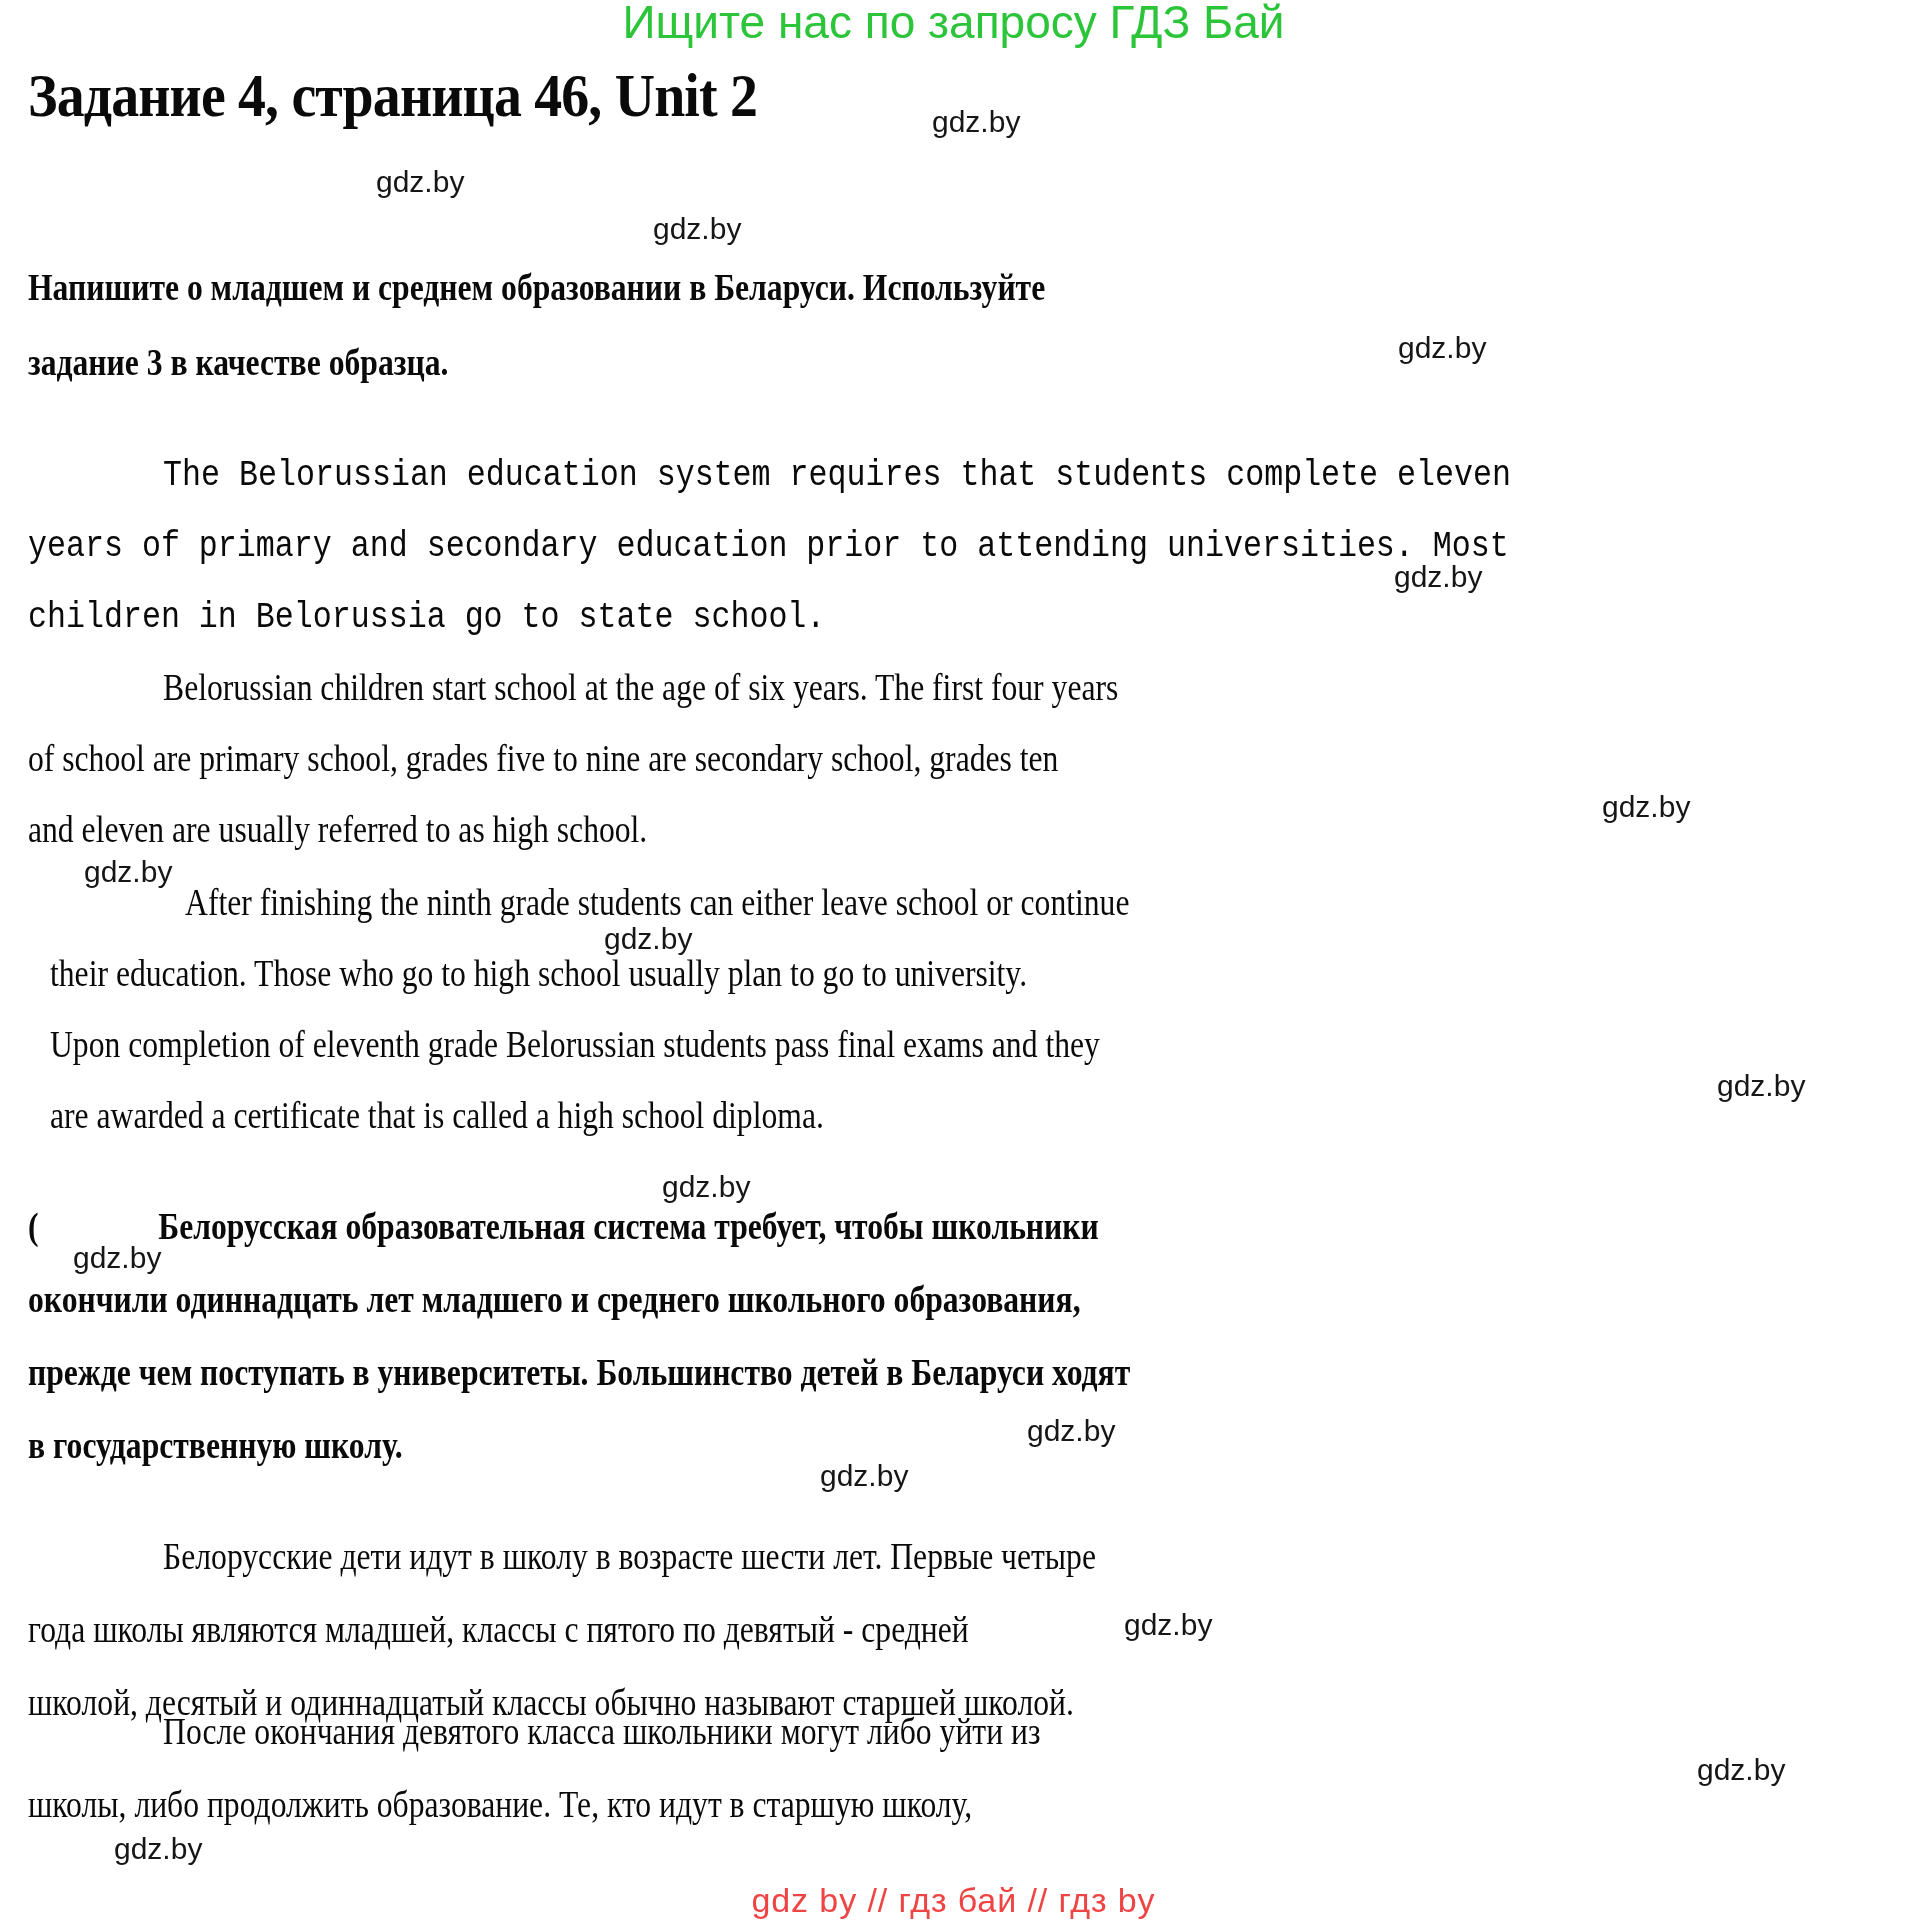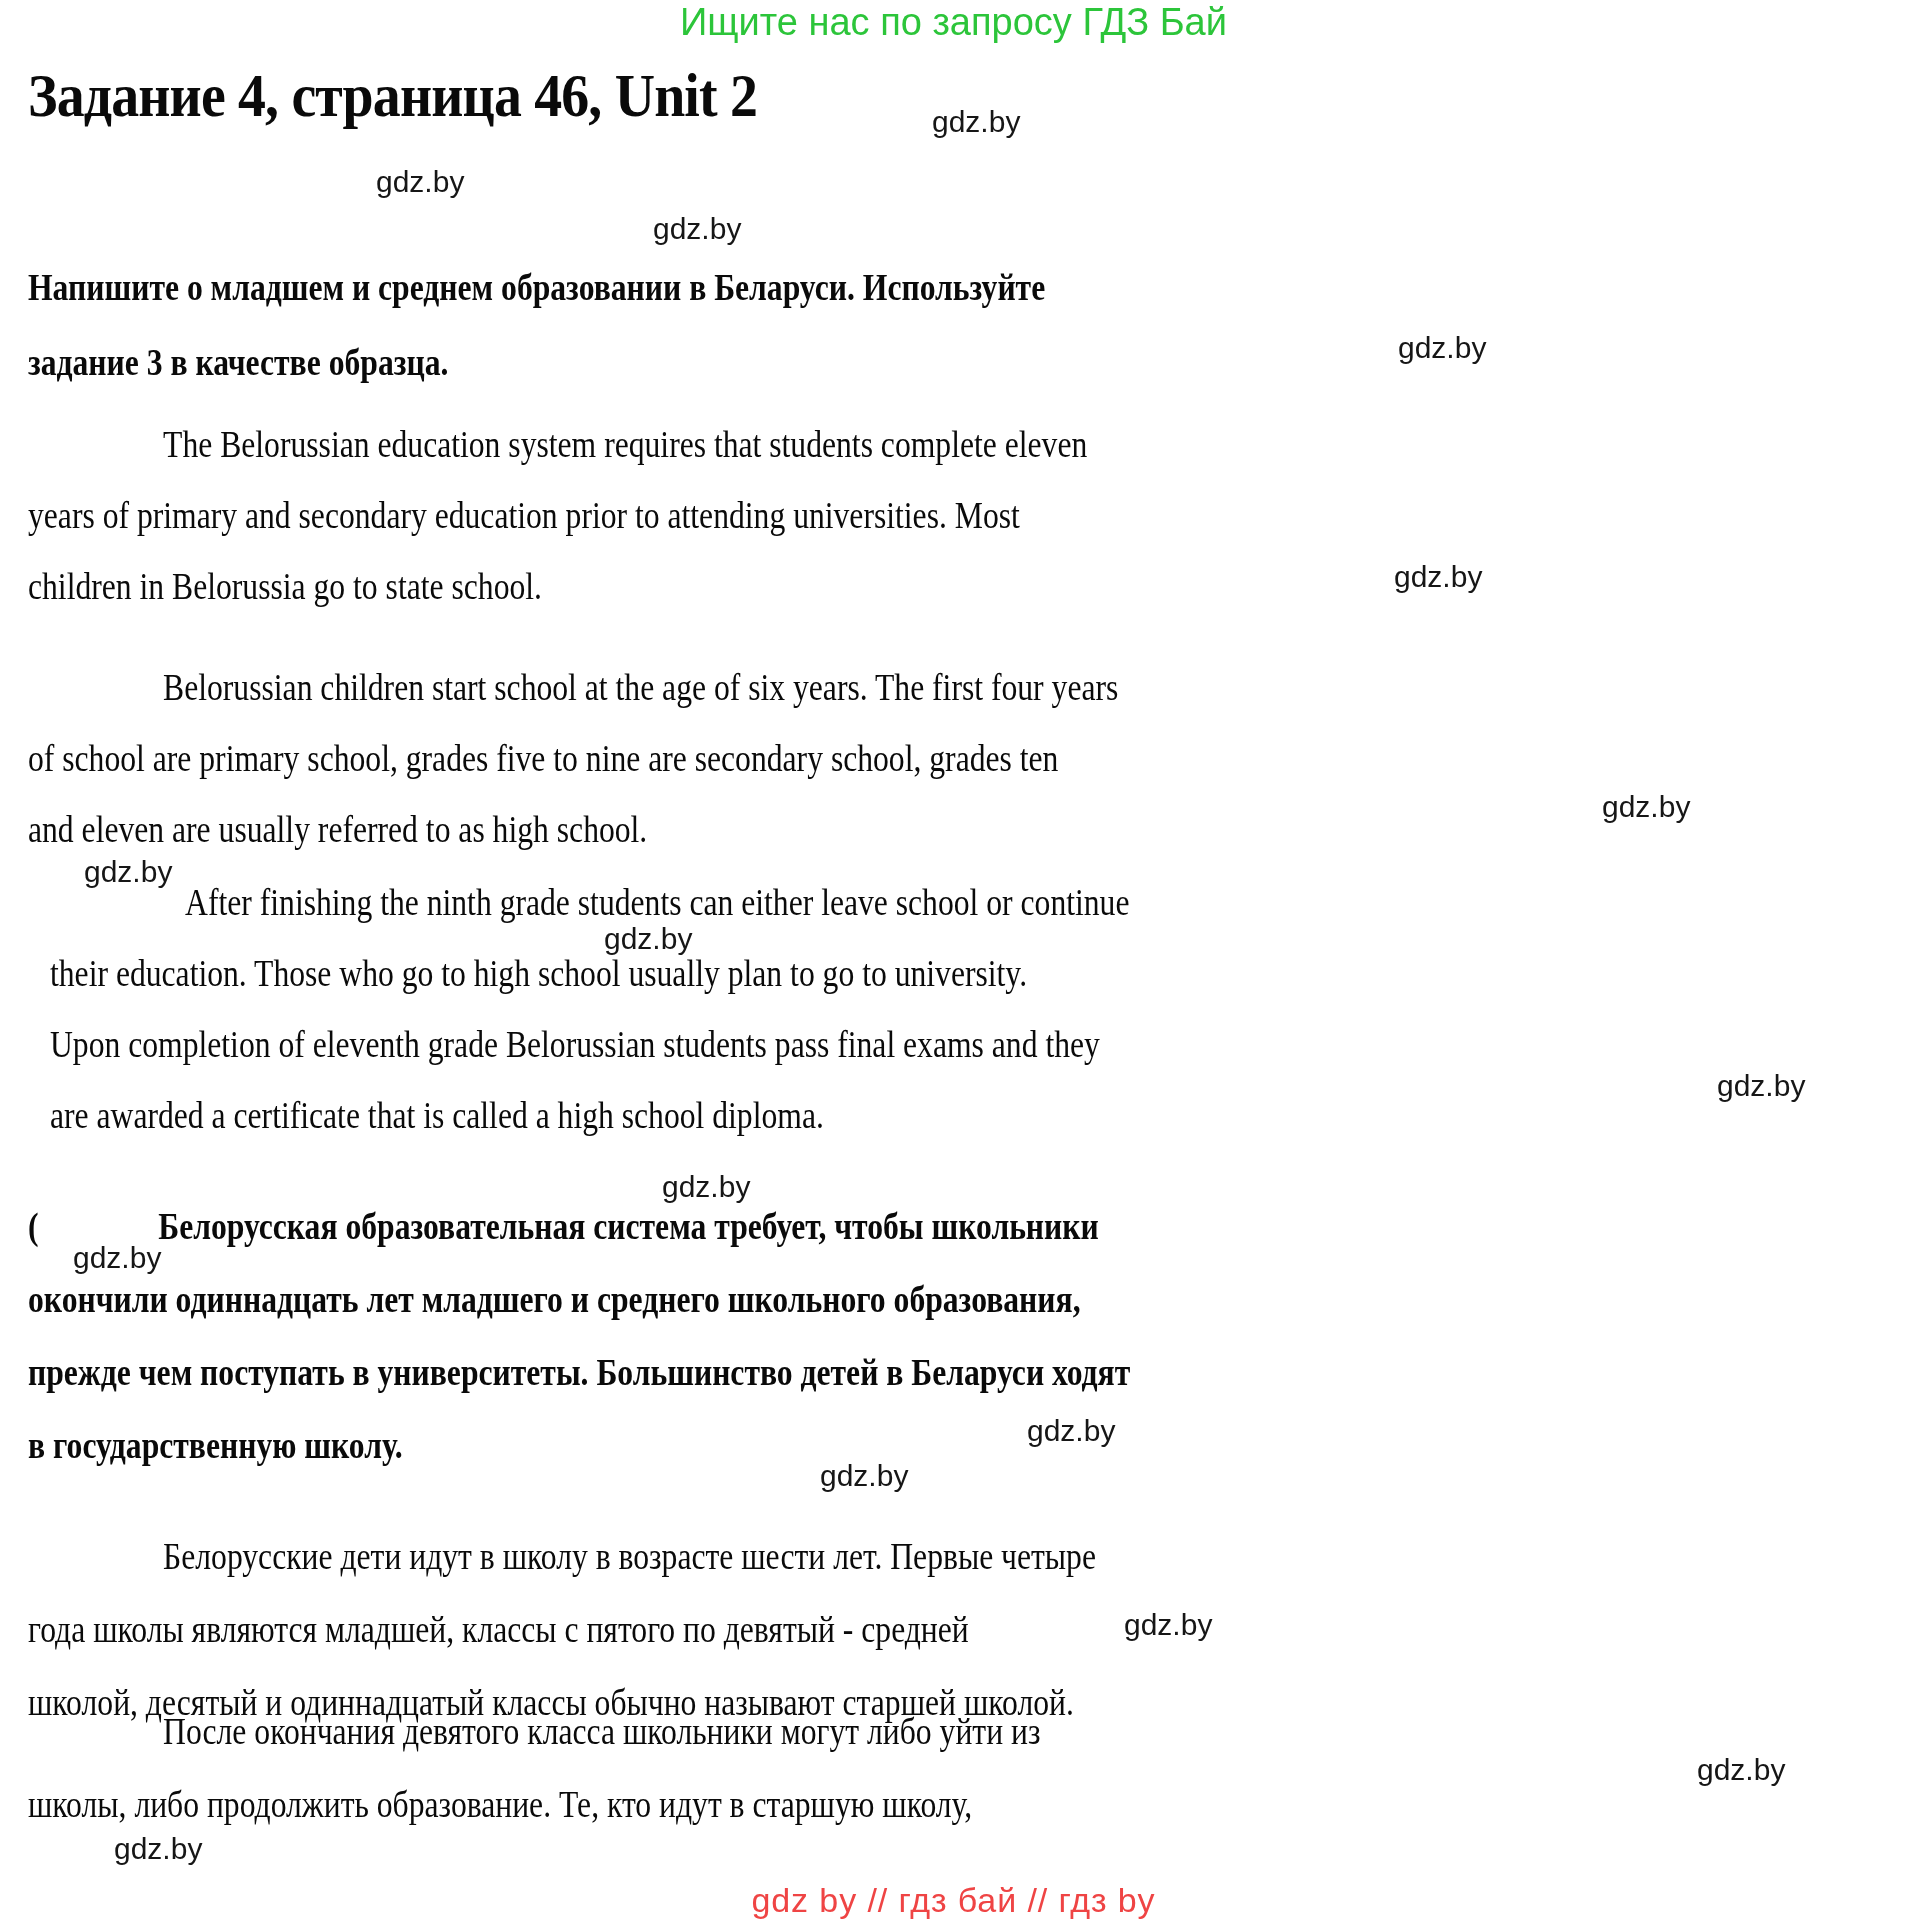--- a/index.html
+++ b/index.html
@@ -7,39 +7,39 @@
     position:relative;
     width:1907px;height:1926px;
     overflow:hidden;
     font-family:"Liberation Serif","DejaVu Serif",serif;
     color:#0a0a0a;
   }
   .banner{
     position:absolute;top:3.7px;left:0;right:0;
     text-align:center;
     font-family:"Liberation Sans","DejaVu Sans",sans-serif;
-    font-size:38px;line-height:37px;font-weight:400;
+    font-size:46px;line-height:37px;font-weight:400;
   }
   .title{
     position:absolute;top:60px;left:28px;
     font-size:62px;font-weight:700;
     white-space:nowrap;
     transform:scaleX(0.90);transform-origin:0 50%;
     letter-spacing:-0.9px;
   }
   .para{
     position:absolute;left:28px;right:0;
     font-size:37px;
   }
   .para .line{
     white-space:nowrap;
     transform:scaleX(0.855);transform-origin:0 50%;
   }
   .instruction{top:250px;line-height:75px;font-weight:700;}
-  .en1{top:409px;line-height:71px;}
+  .en1{top:440px;line-height:71px;font-family:Liberation Mono, monospace;}
   .en2{top:652px;line-height:71px;}
   .en3{top:867px;line-height:71px;margin-left:22px;}
   .ru1{top:1190px;line-height:73px;font-weight:bold;}
   .ru2{top:1480px;line-height:73px;margin-top:40px;}
   .ru3{top:1695px;line-height:73px;}
   .indent-first .line:first-child{text-indent:158px;}
   .ru1-gap{display:inline-block;width:140px;}
   .wm{
     position:absolute;
     font-family:"Liberation Sans","DejaVu Sans",sans-serif;

